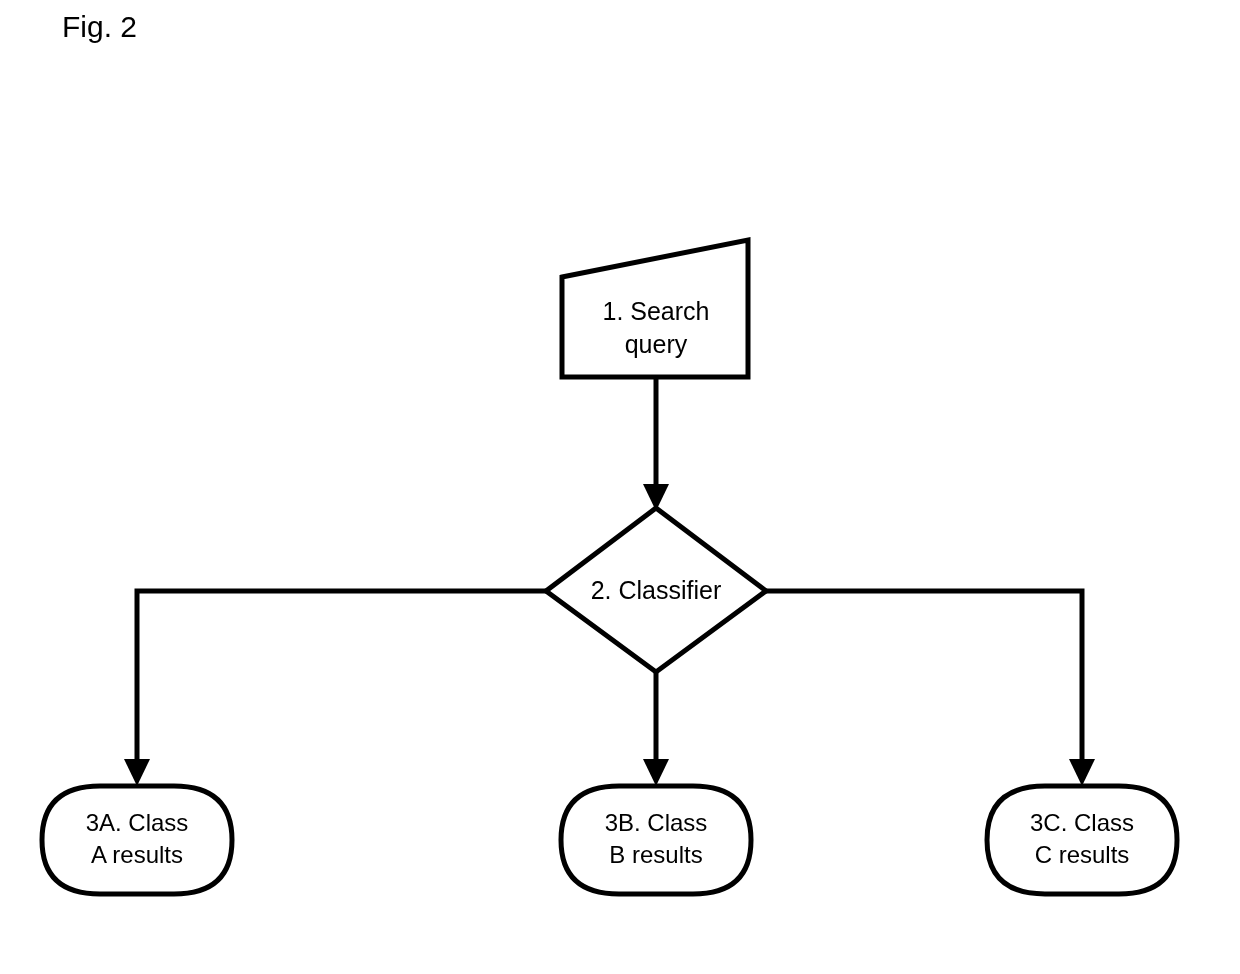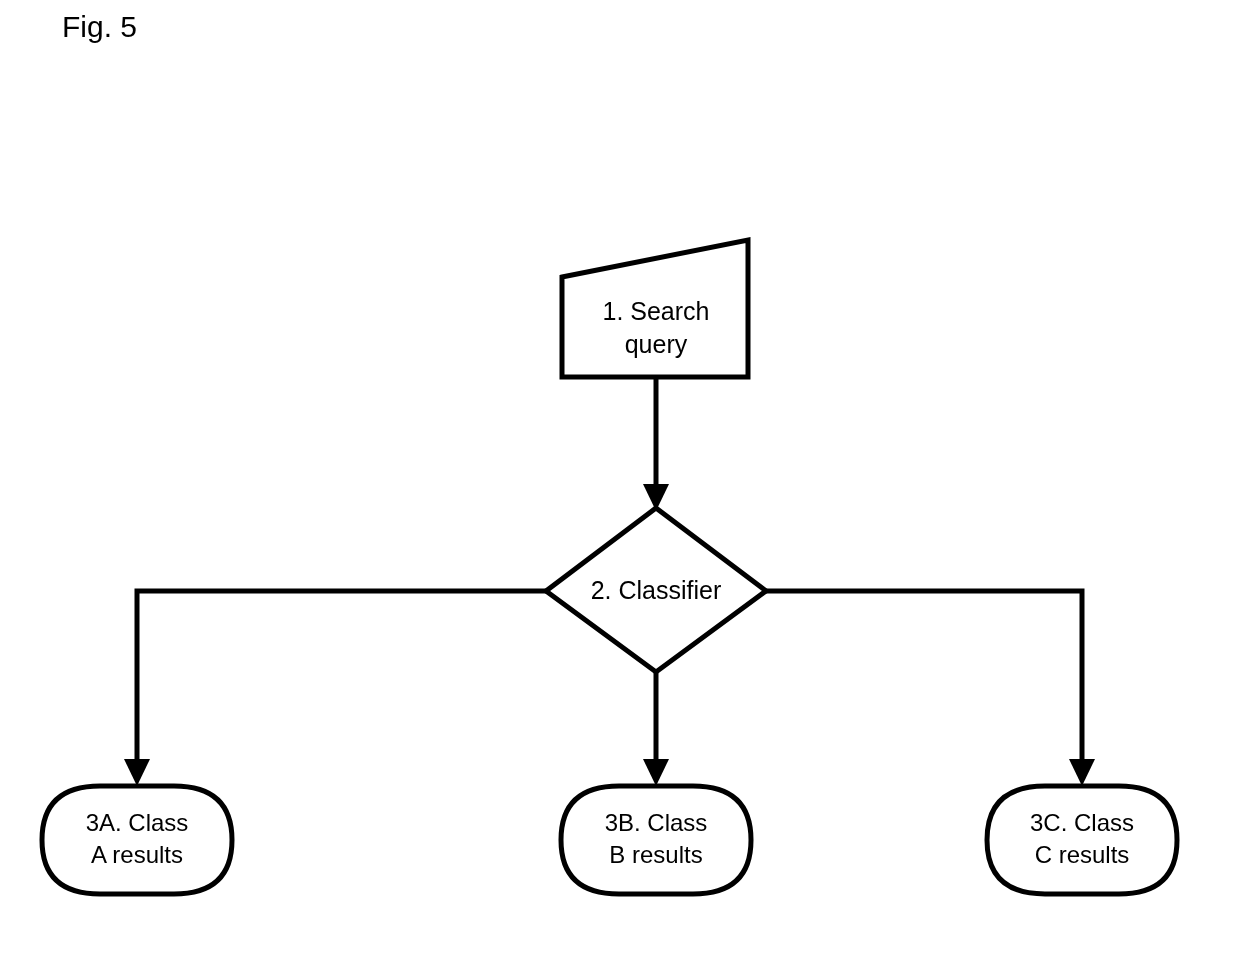--- a/index.html
+++ b/index.html
@@ -69,21 +69,21 @@
   }
   .node-label.small {
     font-size: 24px;
   }
 </style>
 </head>
 <body>
 
 <div id="figure-root">
 
-  <div class="fig-caption">Fig. 5</div>
+  <div class="fig-caption">Fig. 2</div>
 
   <svg class="flow-canvas" viewBox="0 0 1240 974" xmlns="http://www.w3.org/2000/svg">
 
     <g>
       <path class="conn-line" d="M 656 377 L 656 492"></path>
       <polygon class="arrow-head" points="656,511 643,484 669,484"></polygon>
     </g>
 
     <g>
       <path class="conn-line" d="M 546 591 L 137 591 L 137 766"></path>

